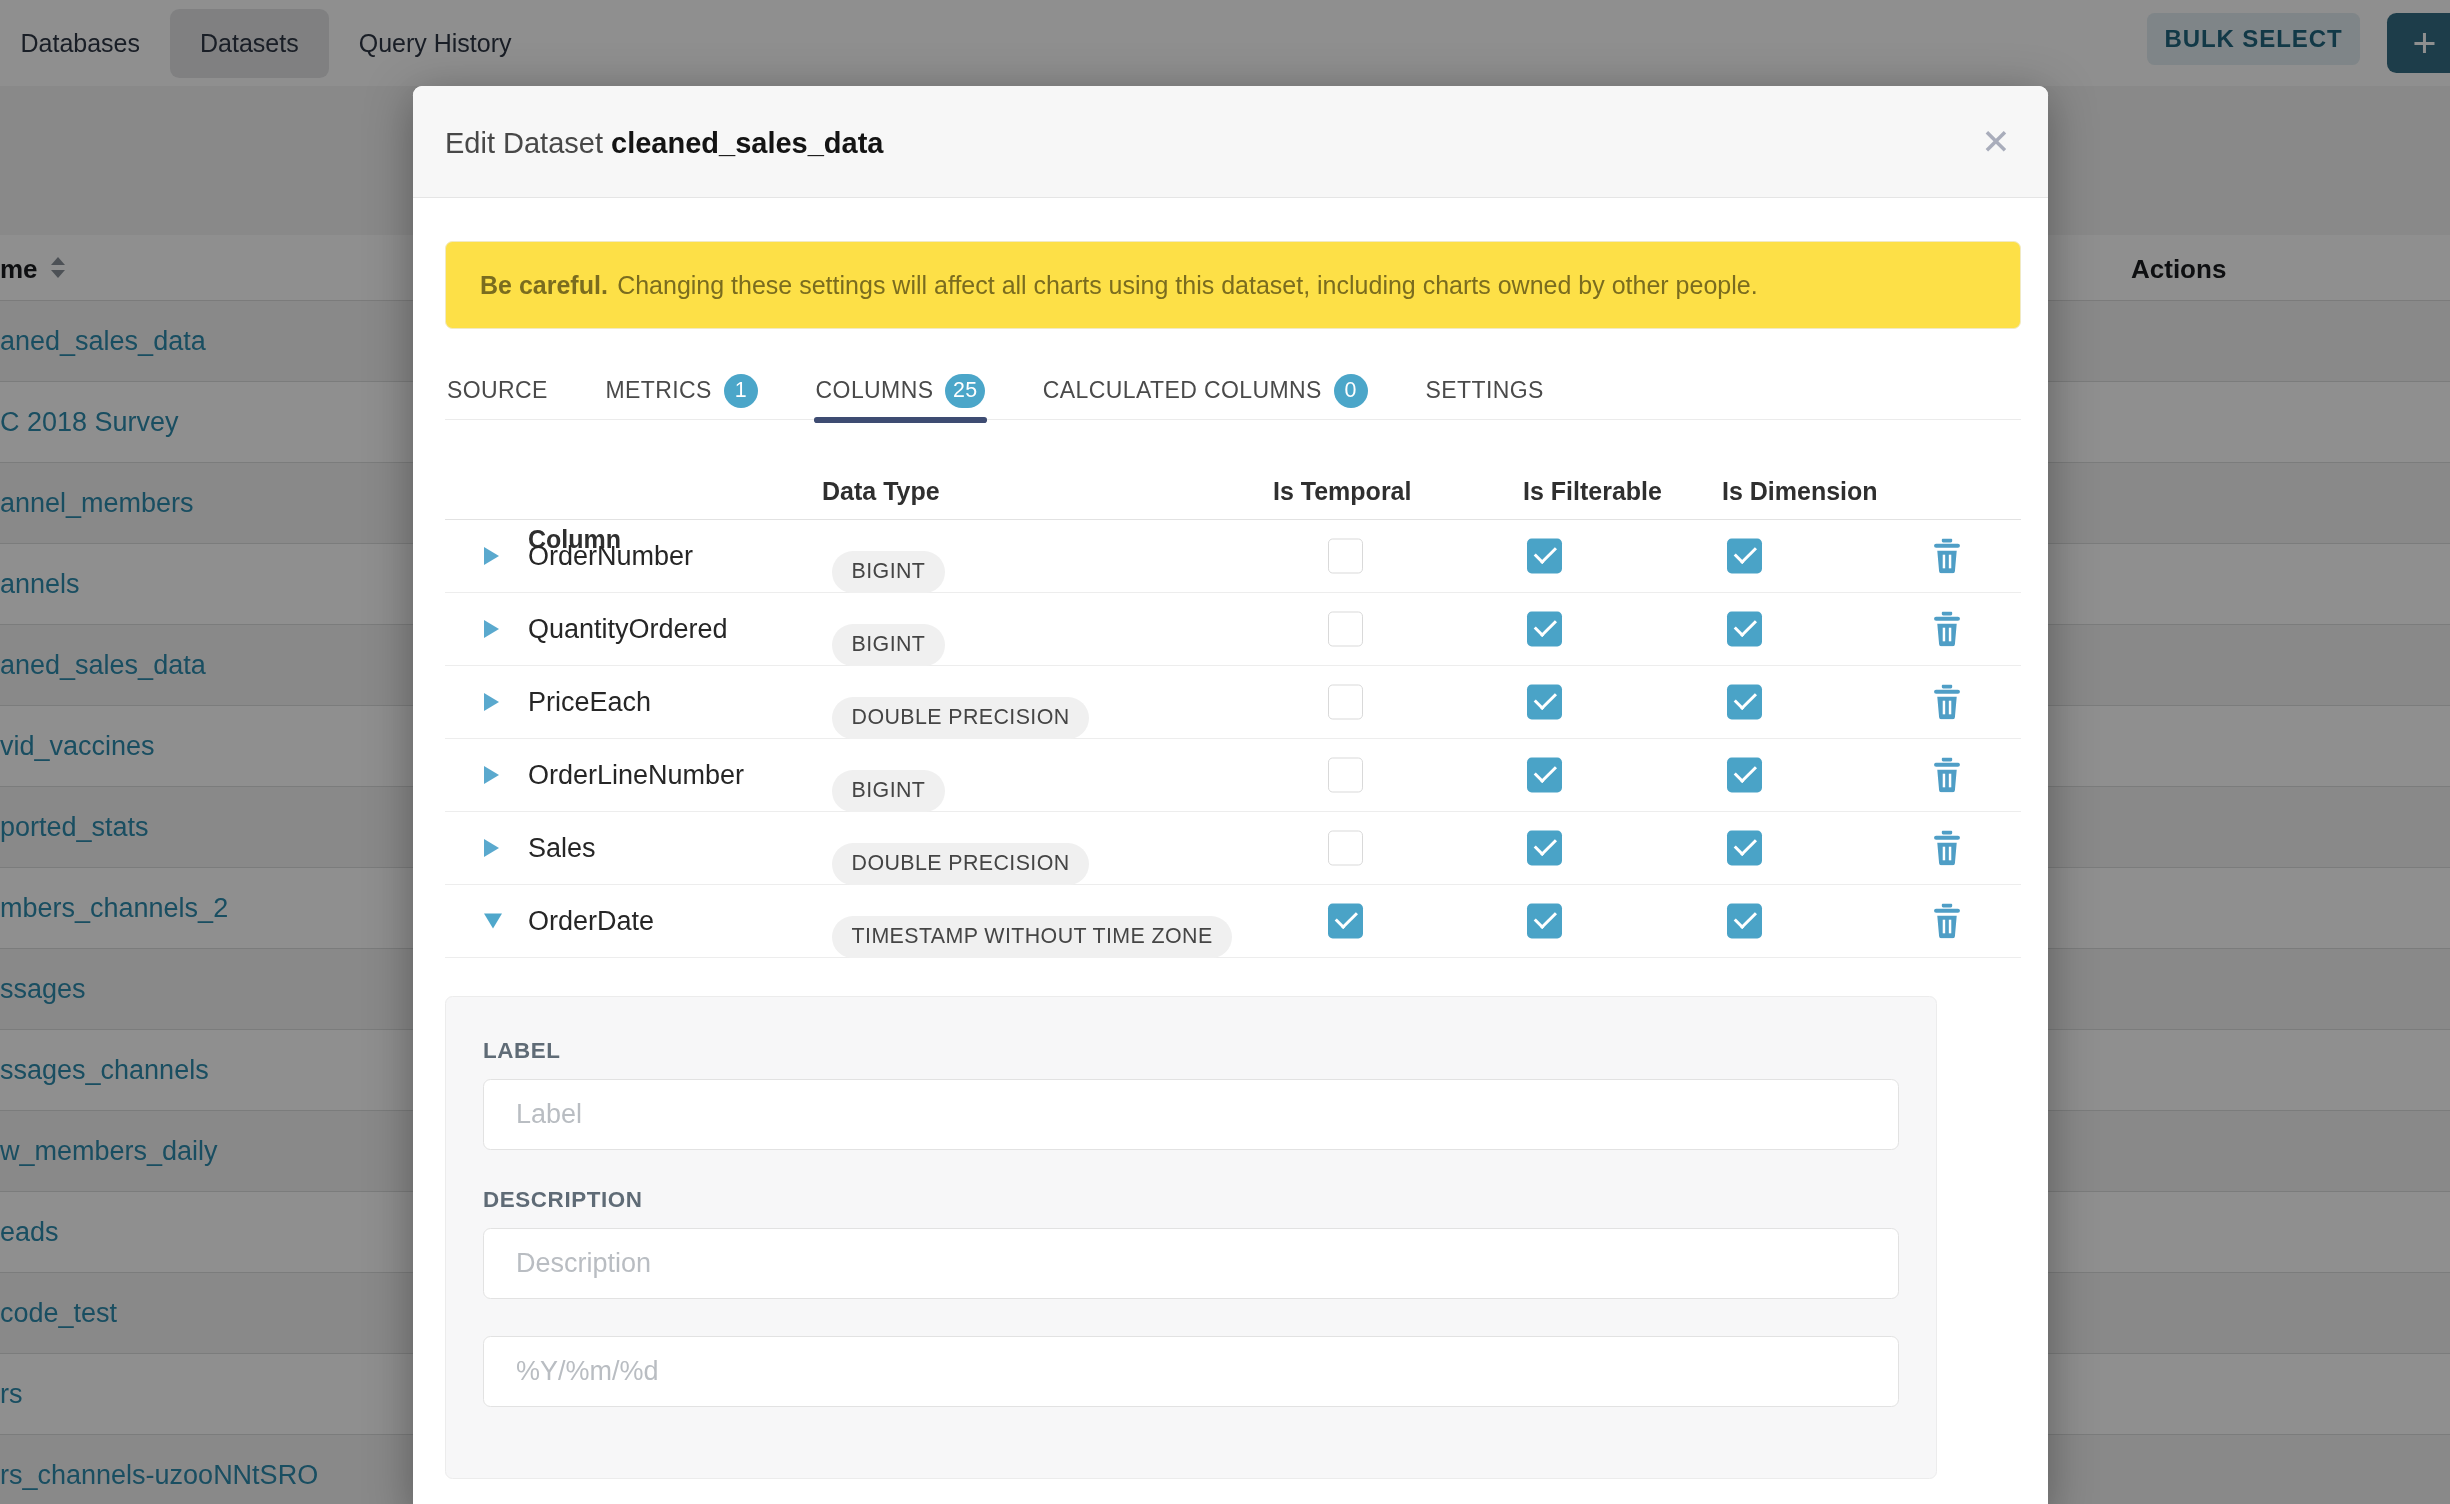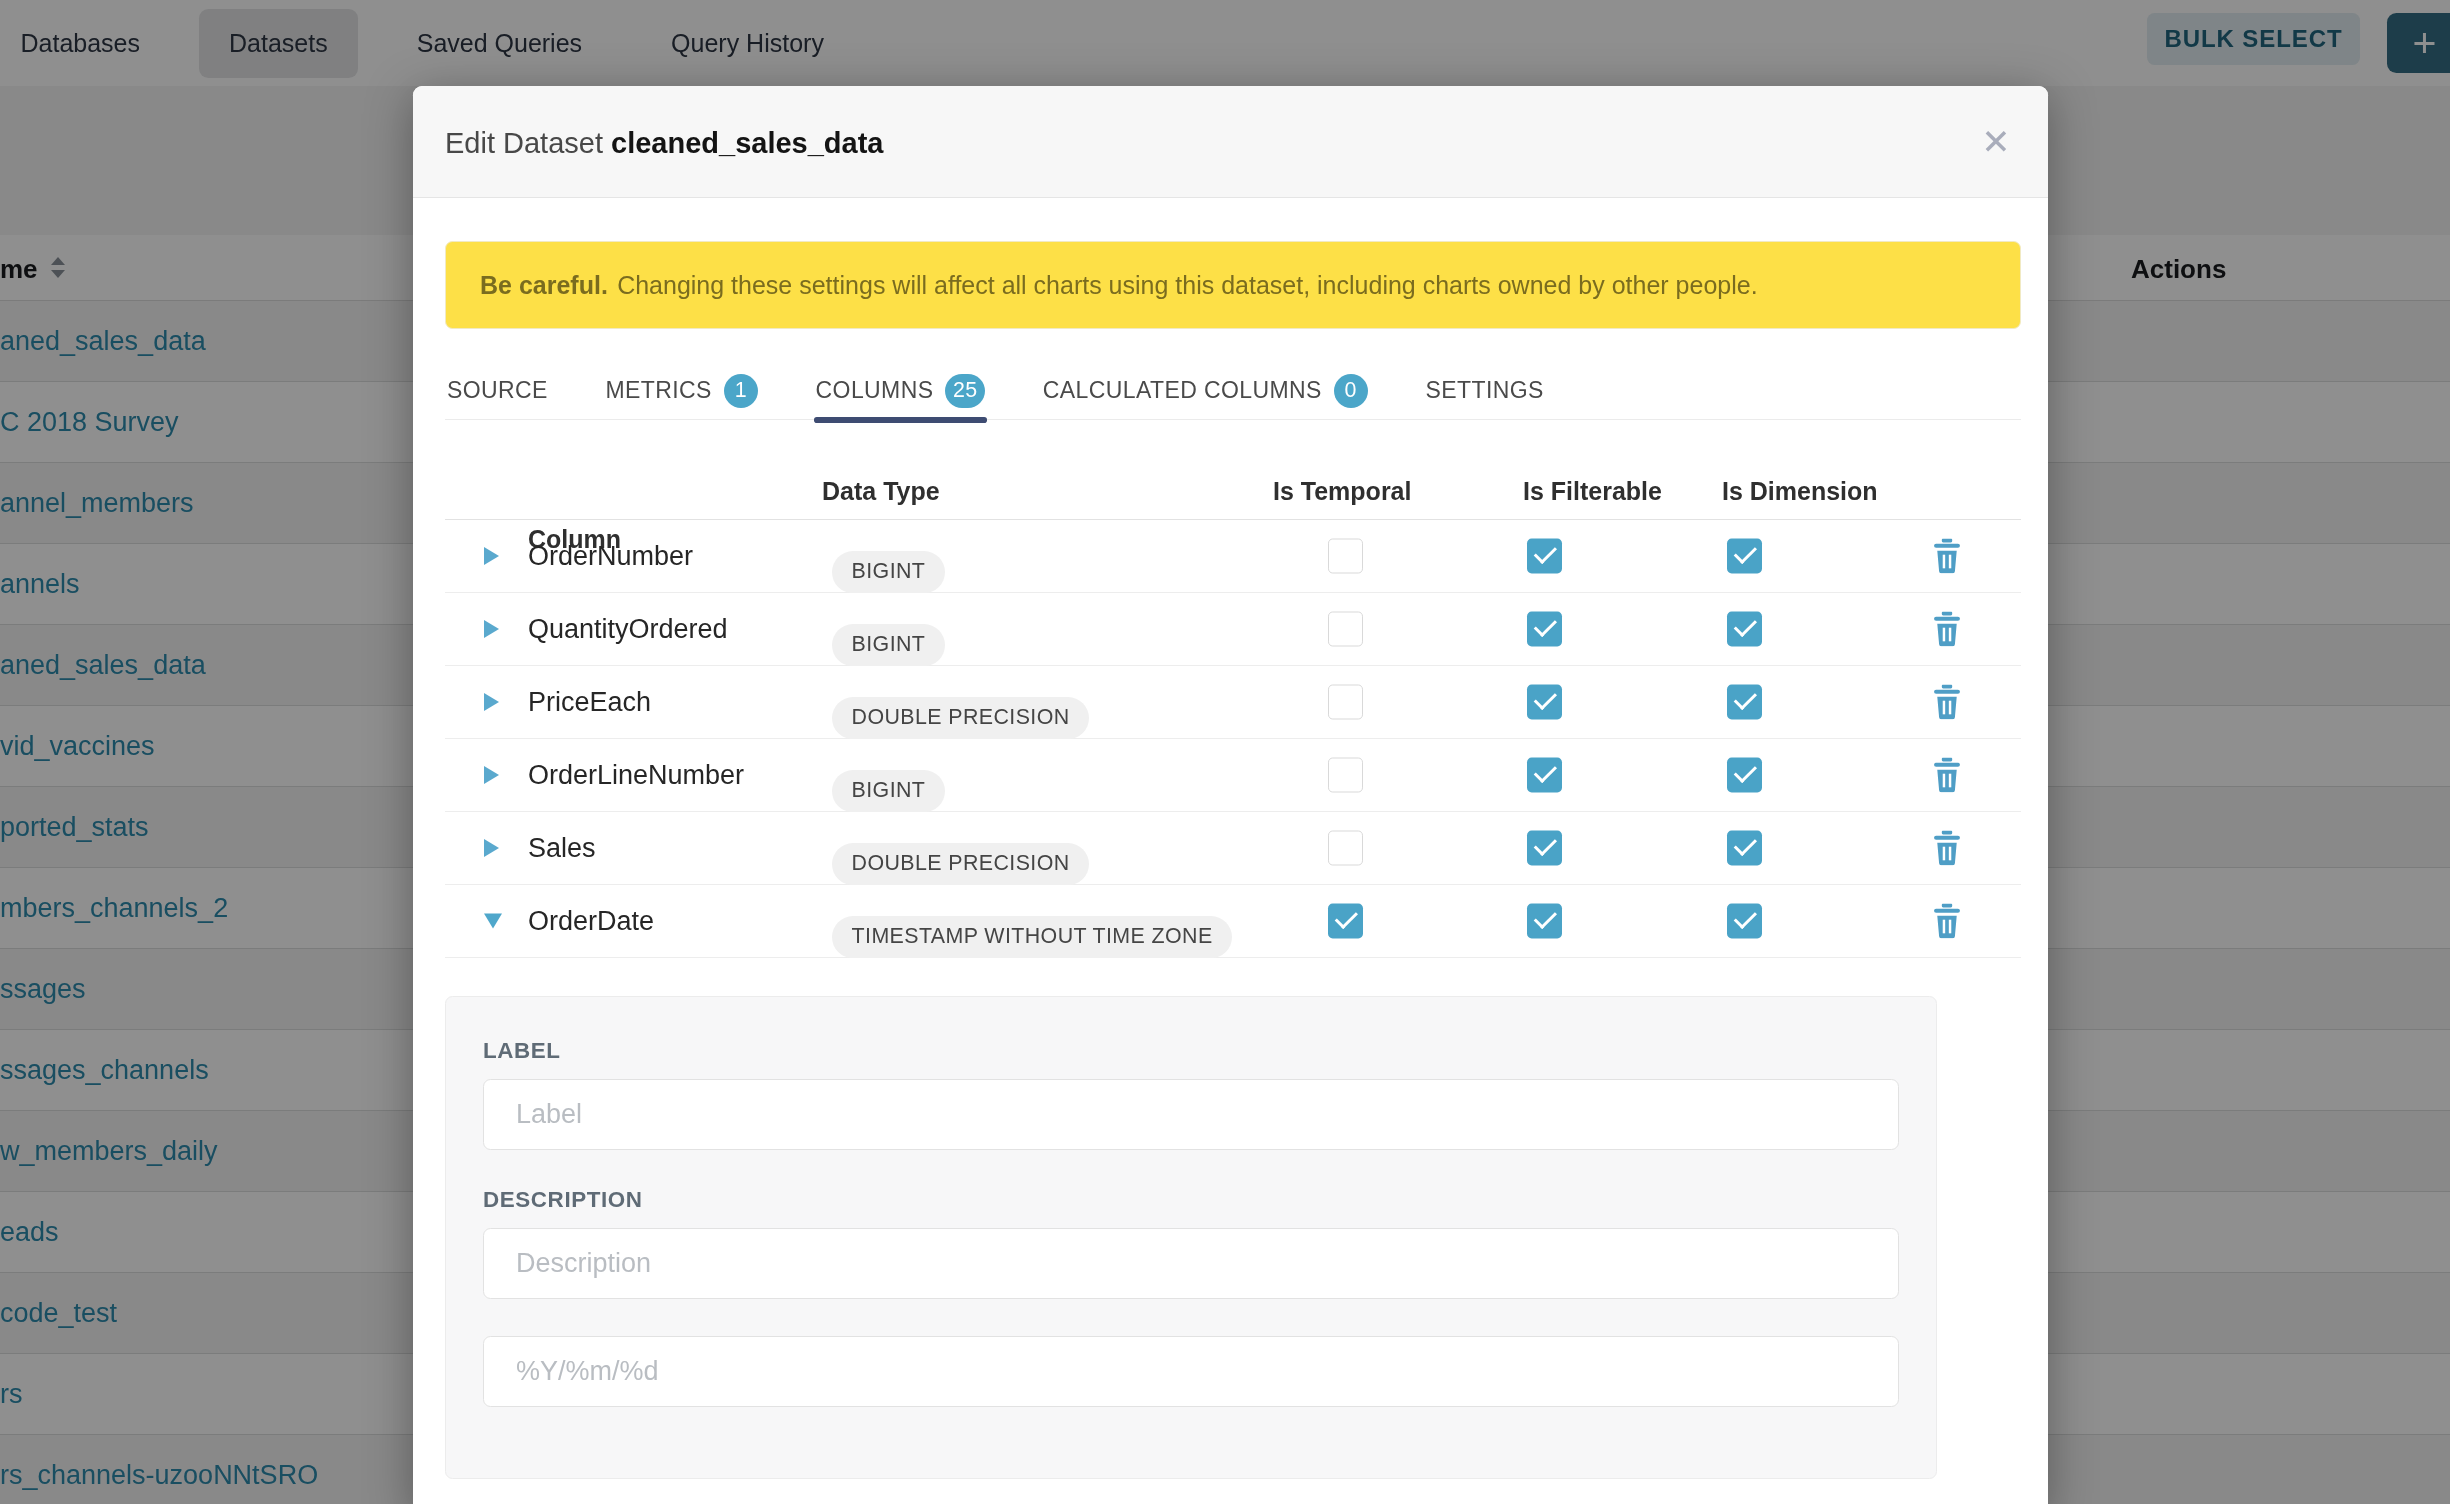--- a/index.html
+++ b/index.html
@@ -3,21 +3,21 @@
 <meta charset="utf-8">
 <style>
   * { box-sizing: border-box; margin: 0; padding: 0; }
   html, body { width: 2450px; height: 1505px; overflow: hidden; }
   body { font-family: "Liberation Sans", "DejaVu Sans", sans-serif; }
   .stage { position: relative; width: 2450px; height: 1505px; background: #F5F5F5; overflow: hidden; }
 
   
   .bg-page { position: absolute; inset: 0; }
   .topnav { position: absolute; left: 0; top: 0; width: 100%; height: 86px; background: #FFFFFF; }
-  .nav-items { position: absolute; left: 20.5px; top: 0; height: 86px; display: flex; align-items: center; gap: 29px; }
+  .nav-items { position: absolute; left: 20.5px; top: 0; height: 86px; display: flex; align-items: center; }
   .nav-item { height: 69px; display: flex; align-items: center; padding: 0 30px; border-radius: 9.3px;
               font-size: 25px; color: #2E3644; cursor: pointer; white-space: nowrap; }
   .nav-item.active { background: #E4E5E7; }
   .nav-item:first-child { padding-left: 0; }
   .bulk-btn { position: absolute; left: 2147px; top: 13px; width: 213px; height: 52px; border-radius: 7.5px;
               background: #E3EDF2; color: #20667F; font-size: 24px; font-weight: 600; letter-spacing: 0.9px;
               display: flex; align-items: center; justify-content: center; border: none; }
   .add-btn { position: absolute; left: 2387px; top: 13px; width: 75px; height: 60px; border-radius: 9.3px 0 0 9.3px;
              background: #356E85; color: #FFFFFF; font-size: 41px; font-weight: 400;
              display: flex; align-items: center; justify-content: center; border: none; }
@@ -108,21 +108,20 @@
 </head>
 <body>
 
 <div class="stage">
 
   <div class="bg-page">
     <div class="topnav">
       <div class="nav-items" id="nav-items">
           <div class="nav-item">Databases</div>
           <div class="nav-item active">Datasets</div>
-          <div class="nav-item">Saved Queries</div>
           <div class="nav-item">Query History</div>
         </div>
       <button class="bulk-btn">BULK SELECT</button>
       <button class="add-btn">
         <span>+</span>
       </button>
     </div>
 
     <div class="filter-bar">
       <span class="dd-caret partial-caret"></span>

